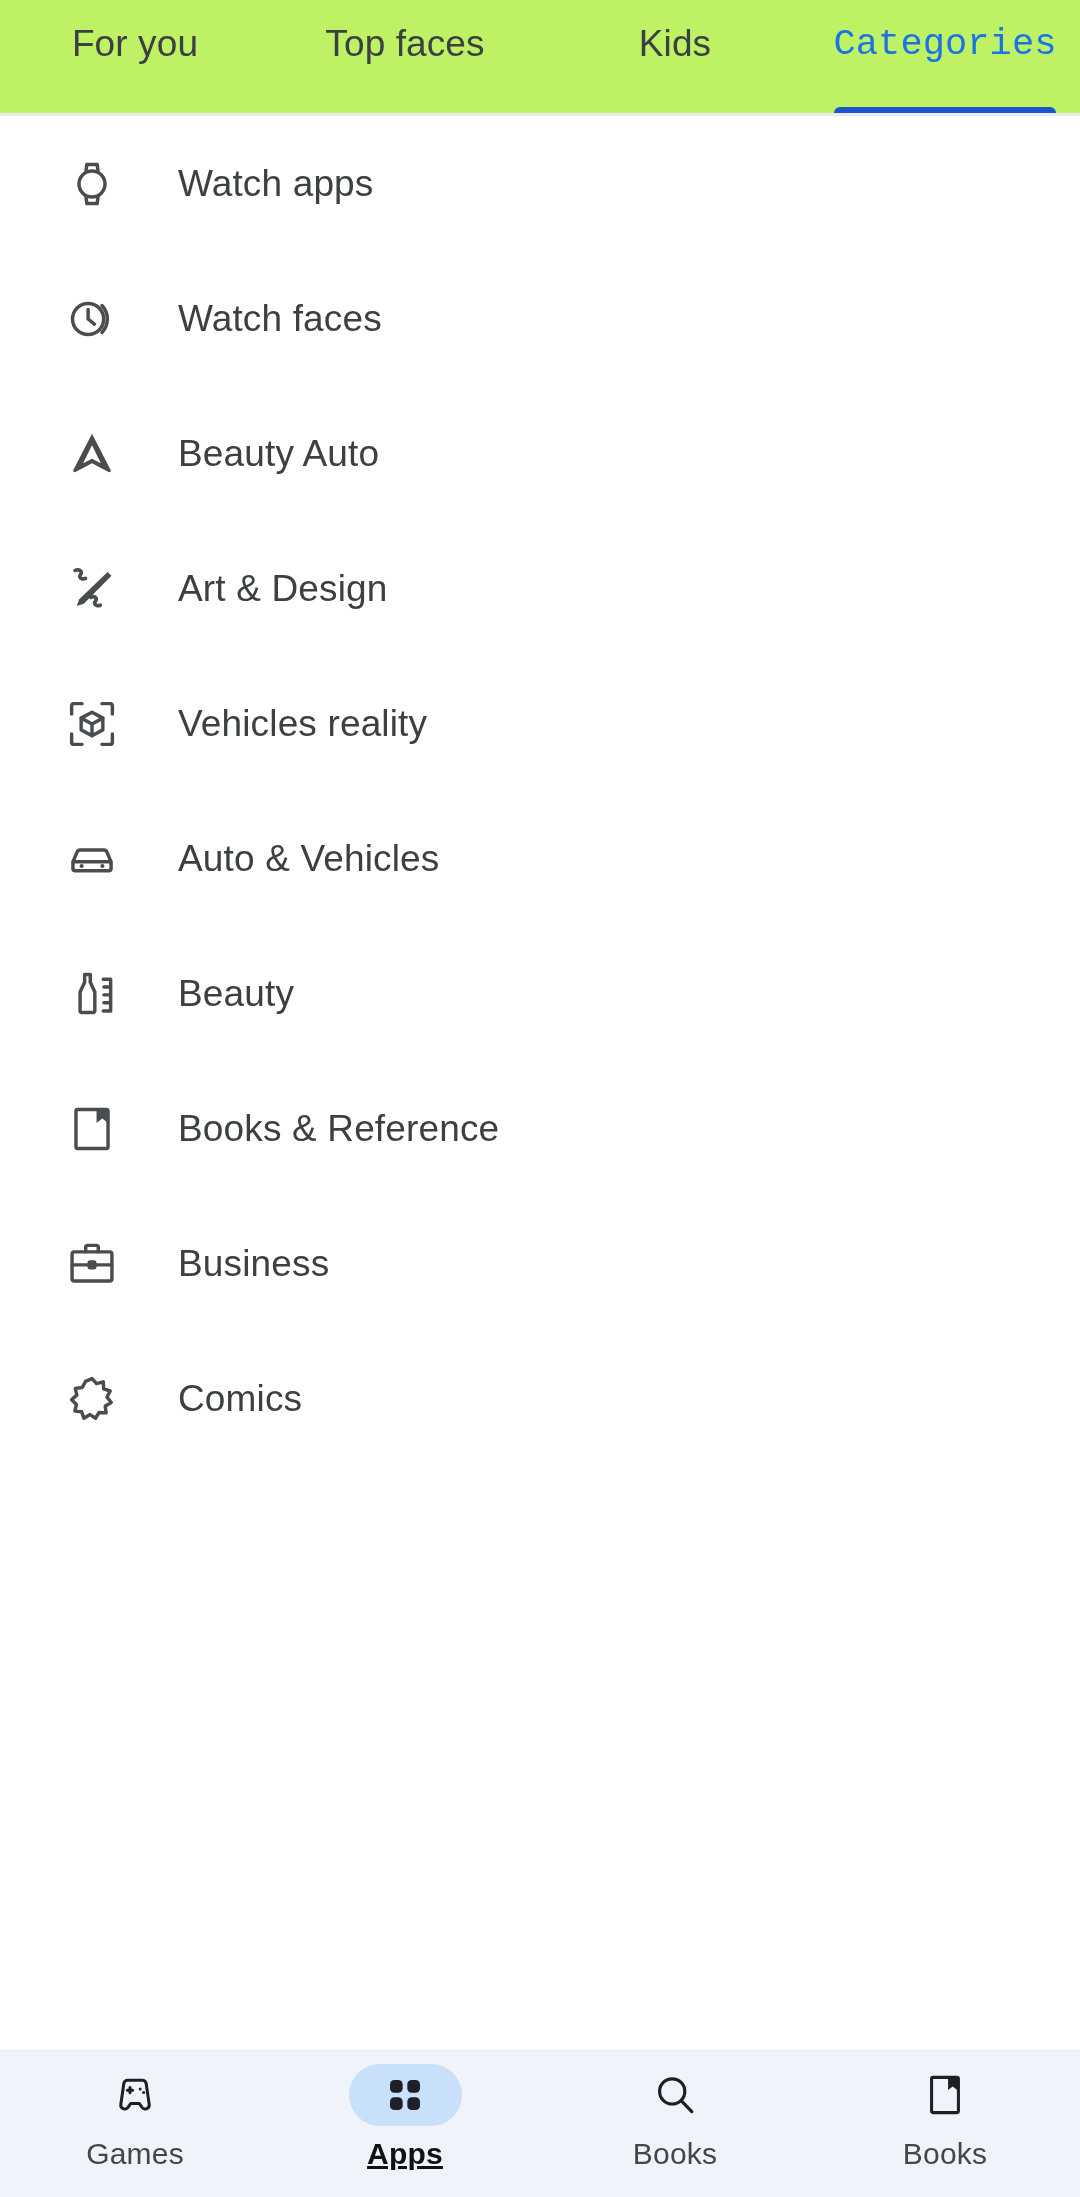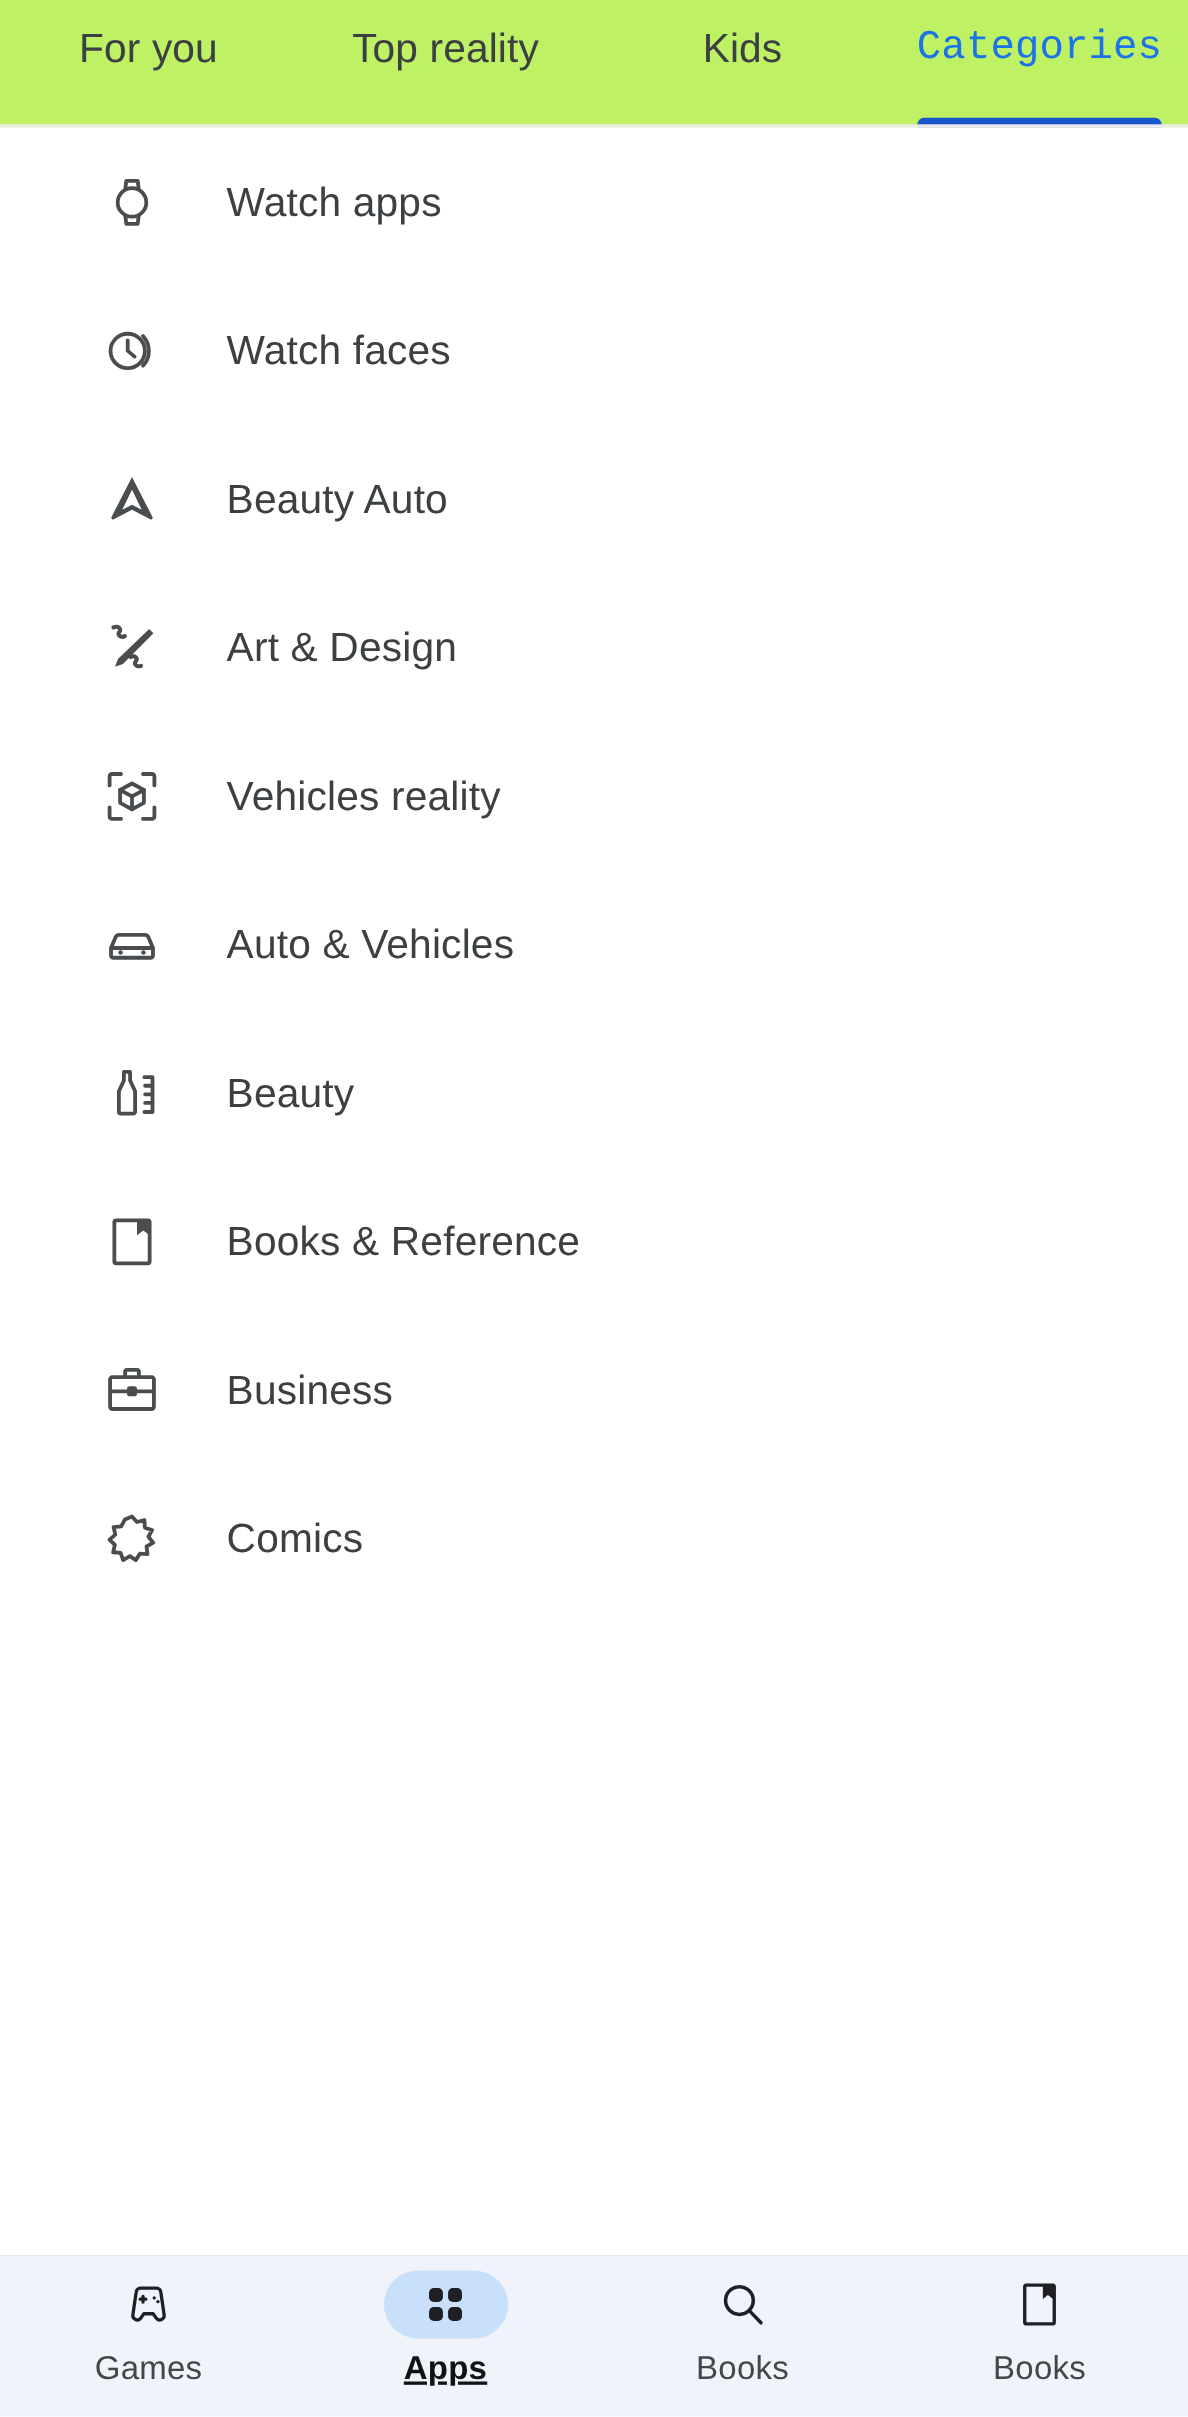--- a/index.html
+++ b/index.html
@@ -55,21 +55,21 @@
     top:116px;left:0;
     width:1080px;
     height:1934px;
     background:#ffffff;
     overflow:hidden;
   }
   .cat-row{
     height:135px;
     display:flex;
     align-items:center;
-    padding-left:92px;
+    padding-left:64px;
     box-sizing:border-box;
     cursor:pointer;
   }
   .cat-icon{
     width:56px;height:56px;
     flex:0 0 56px;
     display:flex;align-items:center;justify-content:center;
     color:#4a4d50;
   }
   .cat-icon svg{display:block;}
@@ -124,21 +124,21 @@
 <body>
 
 <div id="tabbar">
 
   <div class="tab">
     <span class="tab-label">For you</span>
 
   </div>
 
   <div class="tab">
-    <span class="tab-label">Top reality</span>
+    <span class="tab-label">Top faces</span>
 
   </div>
 
   <div class="tab">
     <span class="tab-label">Kids</span>
 
   </div>
 
   <div class="tab active">
     <span class="tab-label">Categories</span>

